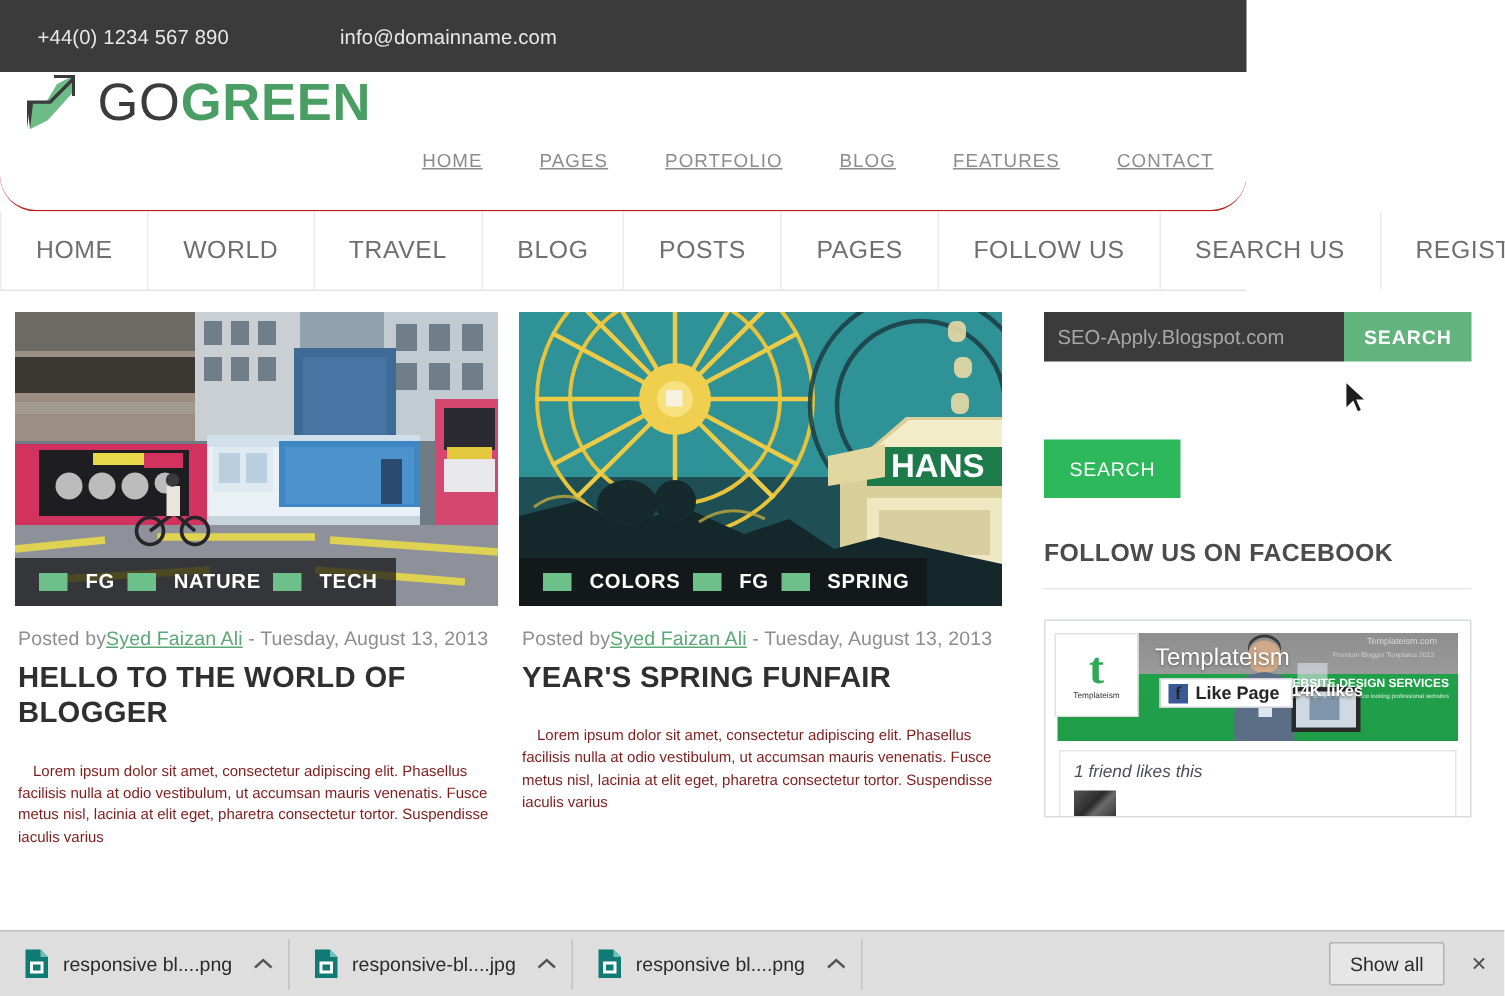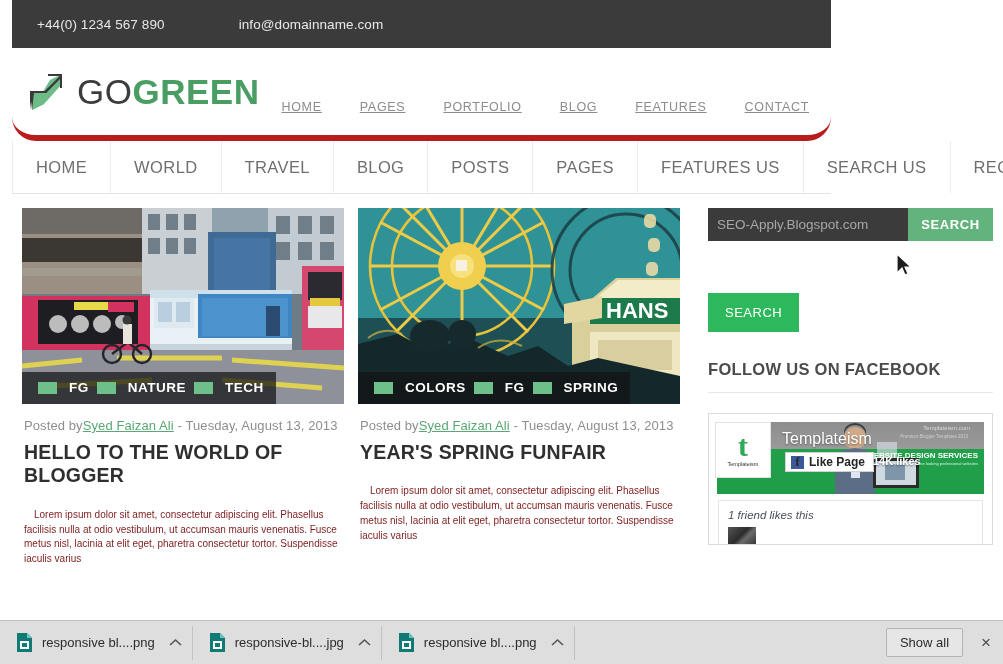--- a/index.html
+++ b/index.html
@@ -21,23 +21,23 @@
     font-size: 13.5px;
   }
   .topbar .phone { margin-right: 74px; letter-spacing: .1px; }
   .topbar .email { letter-spacing: .1px; }
 
   
   .header {
     height: 93px;
     background: #fff;
     display: flex;
-    align-items: center;
+    align-items: flex-start;
     padding: 0 25px 0 12px;
-    border-bottom: 6px solid #b91c1c;
+    border-bottom: 1px solid #b91c1c;
     position: relative;
     border-radius: 24px;
   }
   .logo-wrap { display: flex; align-items: center; gap: 13px; }
   .logo-mark { width: 40px; height: 40px; display:block; }
   .logo-text {
     font-size: 35px;
     font-weight: bold;
     letter-spacing: 0.5px;
     line-height: 1;
@@ -328,21 +328,21 @@
     line-height: 1;
   }
 
   
   .cursor {
     position: absolute;
     left: 896px; top: 253px;
     width: 16px; height: 24px;
     pointer-events: none;
   }
-  .wrap { position: relative; width: 831px; height: 664px; padding-left: 12px; }
+  .wrap { position: relative; width: 831px; height: 664px; }
 </style>
 </head>
 <body>
 
 <div class="wrap">
 
   <div class="topbar">
     <span class="phone">+44(0) 1234 567 890</span>
     <span class="email">info@domainname.com</span>
   </div>
@@ -371,21 +371,21 @@
     </div>
   </div>
 
   <div class="mainmenu">
     <div class="mi">HOME</div>
     <div class="mi">WORLD</div>
     <div class="mi">TRAVEL</div>
     <div class="mi">BLOG</div>
     <div class="mi">POSTS</div>
     <div class="mi">PAGES</div>
-    <div class="mi">FEATURES US</div>
+    <div class="mi">FOLLOW US</div>
     <div class="mi">SEARCH US</div>
     <div class="mi">REGISTERS</div>
 
   </div>
 
   <div class="page">
 
     <div class="posts">
 
       <div class="post">

